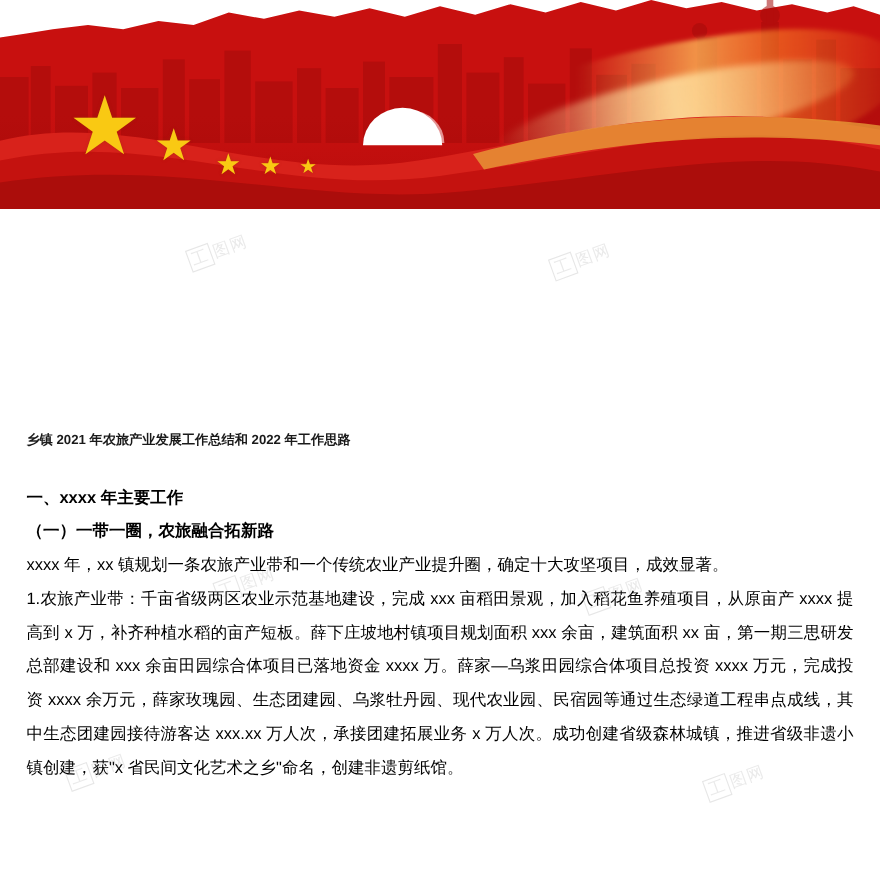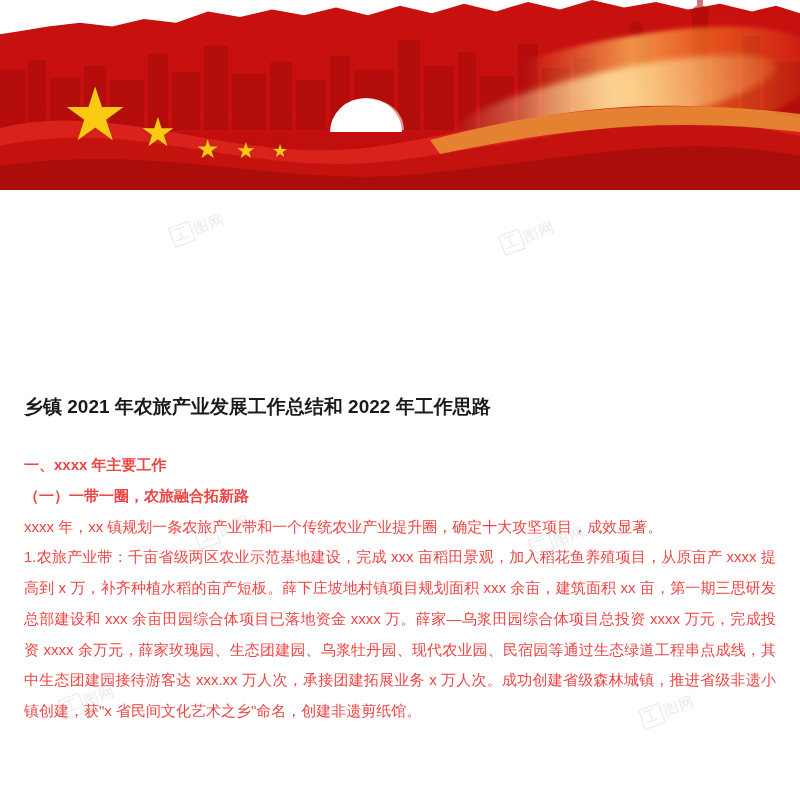--- a/index.html
+++ b/index.html
@@ -107,28 +107,28 @@
     left: 0;
     top: 190px;
     width: 800px;
     padding: 0;
   }
   .doc-inner {
     padding: 0 24px;
   }
   .doc-title {
     margin-top: 200px;
-    font-size: 19px;
+    font-size: 12px;
     font-weight: bold;
     color: #1a1a1a;
     line-height: 1.8;
   }
   .doc-p {
     font-size: 15px;
-    color: #ef4444;
+    color: #000000;
     line-height: 2.05;
     margin: 0;
     text-align: justify;
   }
   .gap-1 { height: 26px; }
   .bold { font-weight: bold; }
 </style>
 </head>
 <body>
 

